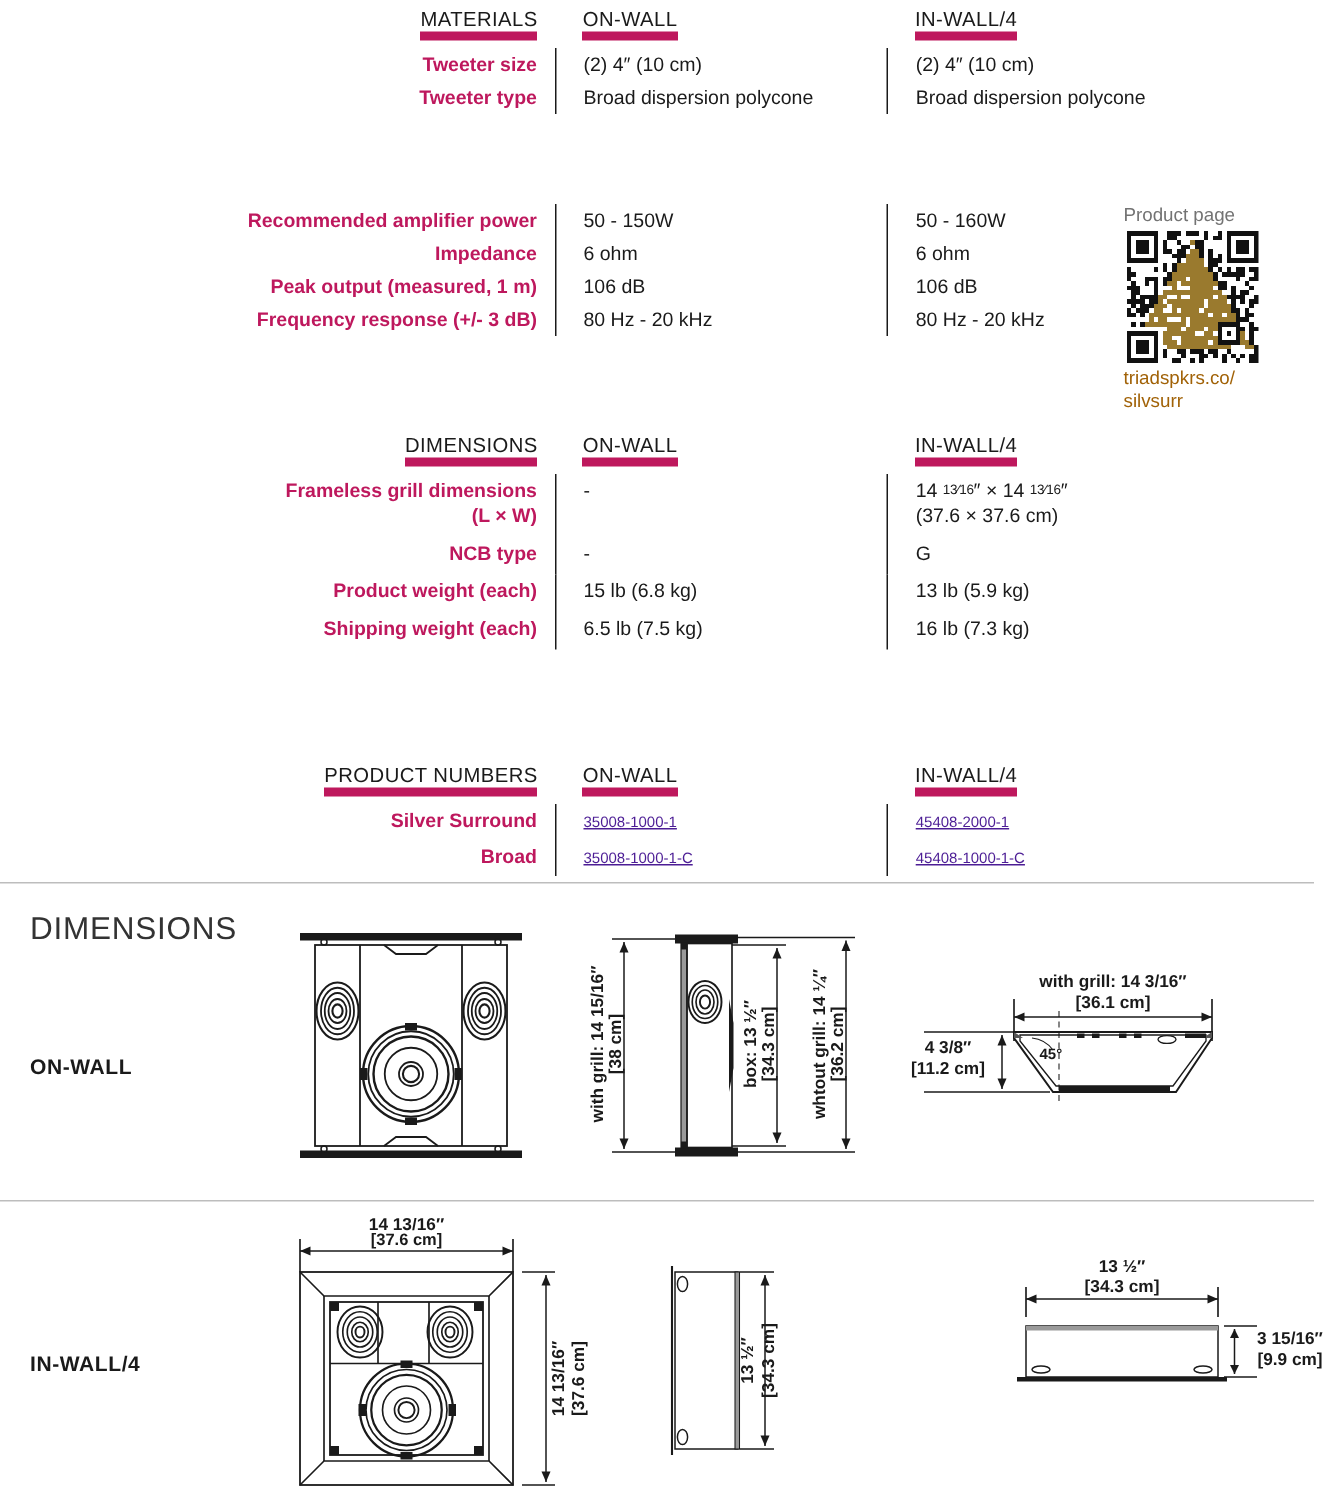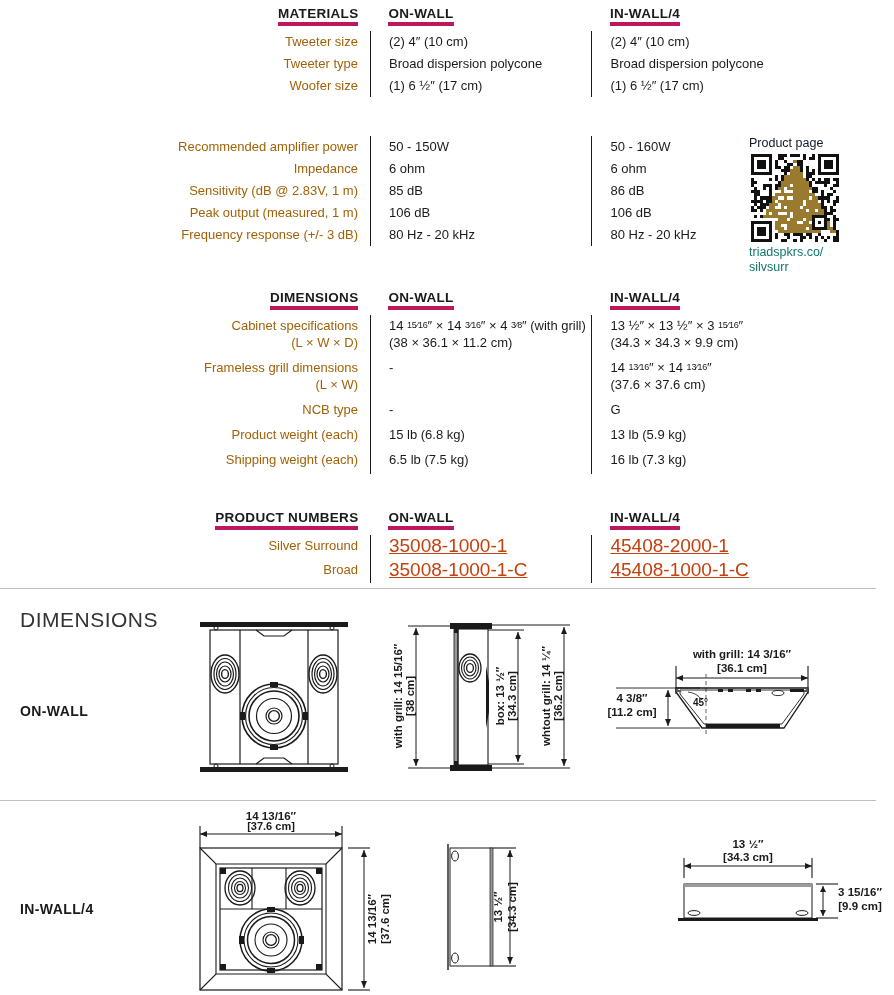--- a/index.html
+++ b/index.html
@@ -17,37 +17,37 @@
   .spec-table { width: 100%; border-collapse: collapse; }
   .spec-table td { vertical-align: top; padding: 0; }
 
   .col-label  { width: 368px; text-align: right; padding-right: 12px !important; }
   .col-onwall { width: 220px; padding-left: 18px !important; border-left: 1px solid #1a1a1a; }
   .col-inwall { width: 300px; padding-left: 18px !important; border-left: 1px solid #1a1a1a; }
 
   .hdr td { padding-bottom: 5px !important; border-left: none !important; }
   .hdr .htxt {
     display: inline-block;
-    font-size: 13.5px; font-weight: bold; letter-spacing: .3px;
-    border-bottom: 4px solid #be185d; padding-bottom: 1px;
+    font-size: 13.5px; font-weight: normal; letter-spacing: .3px;
+    border-bottom: 6px solid #be185d; padding-bottom: 1px;
   }
   .hdr .col-onwall, .hdr .col-inwall { text-align: left; }
 
   .rw td { font-size: 13px; line-height: 22px; padding-top: 0 !important; }
-  .rw .col-label { color: #a16207; }
+  .rw .col-label { color: #be185d; font-weight: bold; }
   .rw2 td { line-height: 17px; padding-top: 2px !important; padding-bottom: 6px !important; }
 
   .frac { font-size: 9px; vertical-align: 2px; letter-spacing: -.2px; }
-  .pn { color: #c2410c; text-decoration: underline; font-size: 19px; }
+  .pn { color: #4c1d95; text-decoration: underline; font-size: 10px; }
 
   
   .qr-block { position: absolute; left: 749px; top: 136px; width: 100px; text-align: left; }
-  .qr-cap { font-size: 12.5px; color: #0f172a; line-height: 15px; }
+  .qr-cap { font-size: 12.5px; color: #737373; line-height: 15px; }
   .qr-img { width: 88px; height: 88px; margin: 3px 0 3px 2px; display: block; }
-  .qr-url { font-size: 12.5px; color: #0f766e; line-height: 15px; }
+  .qr-url { font-size: 12.5px; color: #a16207; line-height: 15px; }
 
   
   .sep { position: absolute; left: 0; width: 876px; height: 1px; background: #bdbdbd; }
 
   
   .dim-title { position: absolute; left: 20px; top: 608px; font-size: 21px; color: #333; letter-spacing: .5px; font-weight: 300; }
   .row-name { position: absolute; left: 20px; font-size: 14px; font-weight: bold; letter-spacing: .4px; }
   .draw { position: absolute; }
   .dim-txt { font-size: 11.5px; font-weight: bold; fill: #1a1a1a; font-family: "Liberation Sans", sans-serif; }
   .dim-txt-sm { font-size: 10px; font-weight: bold; fill: #1a1a1a; font-family: "Liberation Sans", sans-serif; }
@@ -65,72 +65,57 @@
         </tr>
         <tr class="rw">
           <td class="col-label">Tweeter size</td>
           <td class="col-onwall">(2) 4″ (10 cm)</td>
           <td class="col-inwall">(2) 4″ (10 cm)</td>
         </tr>
         <tr class="rw">
           <td class="col-label">Tweeter type</td>
           <td class="col-onwall">Broad dispersion polycone</td>
           <td class="col-inwall">Broad dispersion polycone</td>
-        </tr>
-        <tr class="rw">
-          <td class="col-label">Woofer size</td>
-          <td class="col-onwall">(1) 6 ½″ (17 cm)</td>
-          <td class="col-inwall">(1) 6 ½″ (17 cm)</td>
         </tr>
       </tbody>
     </table>
   </div>
 <div class="spec-section" id="sec-performance" style="top:136px;">
     <table class="spec-table">
       <tbody>
         <tr class="rw">
           <td class="col-label">Recommended amplifier power</td>
           <td class="col-onwall">50 - 150W</td>
           <td class="col-inwall">50 - 160W</td>
         </tr>
         <tr class="rw">
           <td class="col-label">Impedance</td>
           <td class="col-onwall">6 ohm</td>
           <td class="col-inwall">6 ohm</td>
         </tr>
         <tr class="rw">
-          <td class="col-label">Sensitivity (dB @ 2.83V, 1 m)</td>
-          <td class="col-onwall">85 dB</td>
-          <td class="col-inwall">86 dB</td>
-        </tr>
-        <tr class="rw">
           <td class="col-label">Peak output (measured, 1 m)</td>
           <td class="col-onwall">106 dB</td>
           <td class="col-inwall">106 dB</td>
         </tr>
         <tr class="rw">
           <td class="col-label">Frequency response (+/- 3 dB)</td>
           <td class="col-onwall">80 Hz - 20 kHz</td>
           <td class="col-inwall">80 Hz - 20 kHz</td>
         </tr>
       </tbody>
     </table>
   </div>
 <div class="spec-section" id="sec-dimensions" style="top:288px;">
     <table class="spec-table">
       <tbody>
         <tr class="hdr">
           <td class="col-label"><span class="htxt">DIMENSIONS</span></td>
           <td class="col-onwall"><span class="htxt">ON-WALL</span></td>
           <td class="col-inwall"><span class="htxt">IN-WALL/4</span></td>
-        </tr>
-        <tr class="rw rw2">
-          <td class="col-label">Cabinet specifications<br>(L × W × D)</td>
-          <td class="col-onwall">14 <span class="frac">15⁄16</span>″ × 14 <span class="frac">3⁄16</span>″ × 4 <span class="frac">3⁄8</span>″ (with grill)<br>(38 × 36.1 × 11.2 cm)</td>
-          <td class="col-inwall">13 ½″ × 13 ½″ × 3 <span class="frac">15⁄16</span>″<br>(34.3 × 34.3 × 9.9 cm)</td>
         </tr>
         <tr class="rw rw2">
           <td class="col-label">Frameless grill dimensions<br>(L × W)</td>
           <td class="col-onwall">-</td>
           <td class="col-inwall">14 <span class="frac">13⁄16</span>″ × 14 <span class="frac">13⁄16</span>″<br>(37.6 × 37.6 cm)</td>
         </tr>
         <tr class="rw rw2">
           <td class="col-label">NCB type</td>
           <td class="col-onwall">-</td>
           <td class="col-inwall">G</td>

